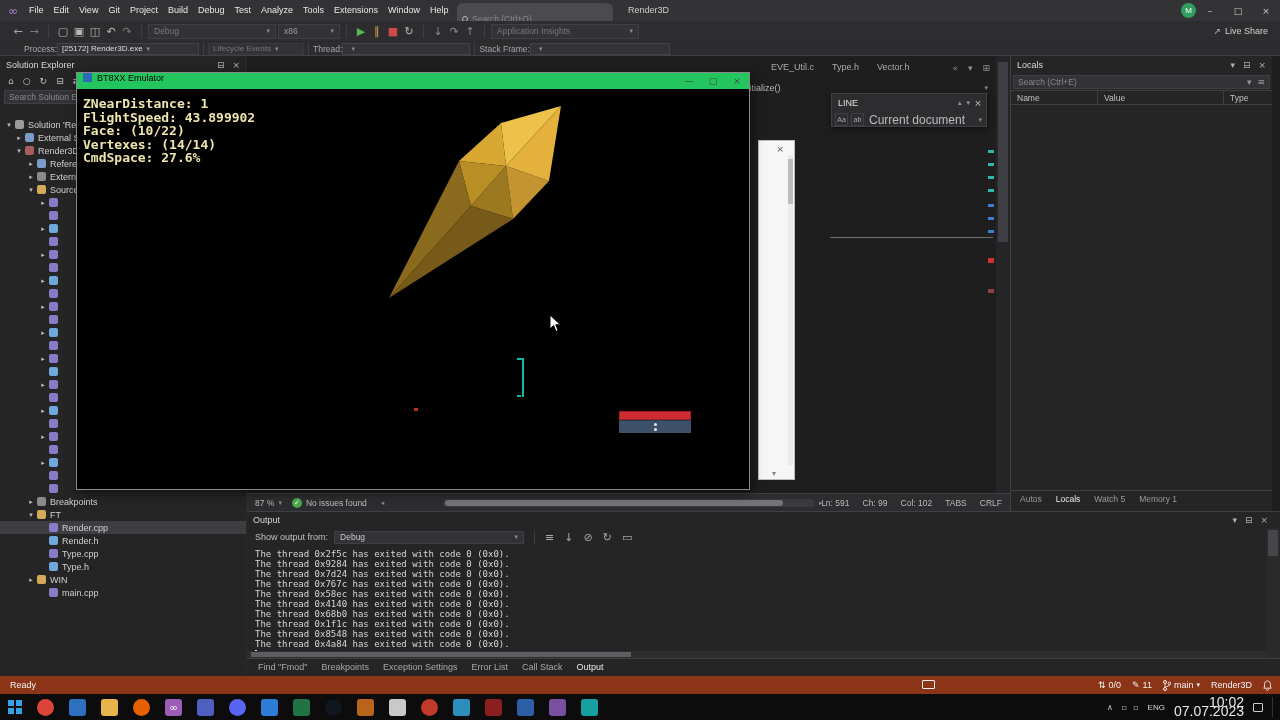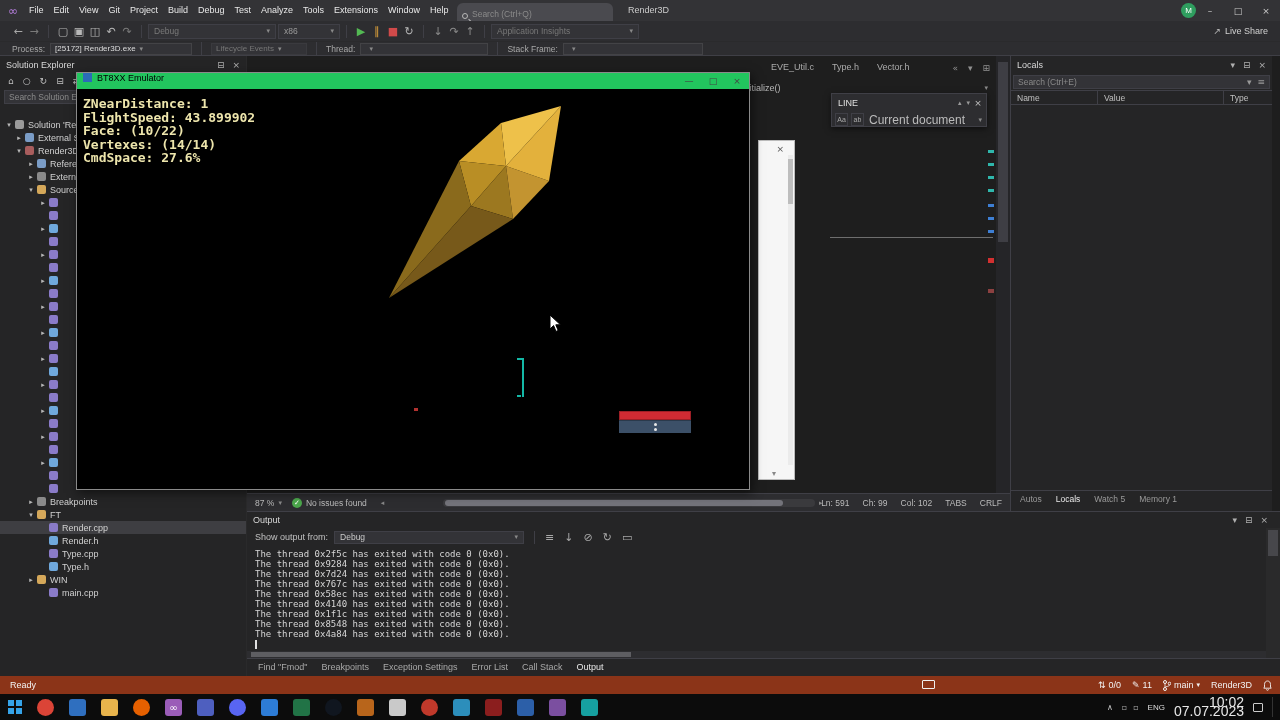--- a/index.html
+++ b/index.html
@@ -7,31 +7,31 @@
   body{position:relative;background:#1E1E1E;font-family:"Liberation Sans",sans-serif;font-size:9px;color:#CCC}
   .ab{position:absolute}
   .fx{display:flex;align-items:center}
   .g{font-family:"DejaVu Sans",sans-serif}
   input{outline:none;border:none;background:transparent;color:#E0E0E0;font-family:"Liberation Sans",sans-serif}
   input::placeholder{color:#8A8A8A}
   
   #titlebar{left:0;top:0;width:1280px;height:21px;background:#333336;z-index:80}
   .menu-item{padding:0 5px;line-height:21px;font-size:9px;color:#E8E8E8;cursor:default}
   .winbtn{width:28px;height:21px;display:flex;align-items:center;justify-content:center;color:#CCC;font-size:9px}
-  #tb-search{left:457px;top:3px;width:156px;height:15px;background:#4A4A4F;border-radius:6px;display:flex;align-items:flex-end;padding:16px 5px;gap:4px}
+  #tb-search{left:457px;top:3px;width:156px;height:15px;background:#4A4A4F;border-radius:6px;display:flex;align-items:center;padding:16px 5px;gap:4px}
   .mag{width:6px;height:6px;border:1px solid #B8B8B8;border-radius:50%;position:relative;flex:none}
   .mag::after{content:"";position:absolute;width:4px;height:1px;background:#B8B8B8;left:5px;top:6px;transform:rotate(45deg)}
   
   #toolbar1{left:0;top:21px;width:1280px;height:21px;background:#2D2D30;display:flex;align-items:center;padding-left:10px;gap:2px;z-index:80;border-bottom:1px solid #2A2A2C}
   .tbi16{width:16px;text-align:center;font-size:11px}
   .sep{width:1px;height:13px;background:#3F3F46;margin:0 4px;flex:none}
   .dd{background:#333337;border:1px solid #3F3F46;display:flex;align-items:center;height:15px;font-size:8.5px;color:#C8C8C8;padding:0 5px;flex:none}
   .dd .cv{flex:1;overflow:hidden;white-space:nowrap}
   .car{color:#8A8A8A;font-size:7px;margin-left:4px}
-  #toolbar2{left:0;top:42px;width:1280px;height:14px;background:#2D2D30;border-bottom:1px solid #3F3F46;display:flex;align-items:center;padding-left:12px;gap:5px;font-size:8.5px;color:#A8A8A8;z-index:80}
+  #toolbar2{left:0;top:42px;width:1280px;height:14px;background:#2D2D30;border-bottom:1px solid #3F3F46;display:flex;align-items:center;padding-left:24px;font-size:8.5px;color:#A8A8A8;z-index:80}
   .dd2{background:#333337;border:1px solid #434346;height:12px;display:flex;align-items:center;padding:0 4px;font-size:8px;color:#DDD}
   
   #sepanel{left:0;top:56px;width:247px;height:620px;background:#252526;border-right:1px solid #2A2A2B;z-index:1}
   .phdr{height:18px;display:flex;align-items:center;padding:0 6px;color:#D8D8D8;font-size:9px}
   .picon{color:#B0B0B0;font-size:9px;margin-left:8px}
   .setool{height:14px;display:flex;align-items:center;gap:9px;padding:0 8px;color:#C0C0C0;font-size:9px}
   .sesearch{margin:2px 4px;height:14px;background:#333337;border:1px solid #3F3F46;display:flex;align-items:center;padding:0 4px}
   .trow{height:13px;display:flex;align-items:center;font-size:9px;color:#D0D0D0;white-space:nowrap;overflow:hidden}
   .tarr{width:10px;font-size:7px;color:#B8B8B8;text-align:center;flex:none}
   .tico{width:9px;height:9px;border-radius:2px;margin:0 4px 0 1px;flex:none}
@@ -573,20 +573,21 @@
       </span>
   </div>
   <div style="padding:3px 0 0 8px">
 
   <div class="cline">The thread 0x2f5c has exited with code 0 (0x0).</div>
       <div class="cline">The thread 0x9284 has exited with code 0 (0x0).</div>
       <div class="cline">The thread 0x7d24 has exited with code 0 (0x0).</div>
       <div class="cline">The thread 0x767c has exited with code 0 (0x0).</div>
       <div class="cline">The thread 0x58ec has exited with code 0 (0x0).</div>
       <div class="cline">The thread 0x4140 has exited with code 0 (0x0).</div>
+      <div class="cline">The thread 0x68b0 has exited with code 0 (0x0).</div>
       <div class="cline">The thread 0x1f1c has exited with code 0 (0x0).</div>
       <div class="cline">The thread 0x8548 has exited with code 0 (0x0).</div>
       <div class="cline">The thread 0x4a84 has exited with code 0 (0x0).</div>
     </div>
   <div style="margin:1px 0 0 8px;width:2px;height:9px;background:#E0E0E0"></div>
   <div class="ab" style="left:0;right:14px;bottom:18px;height:7px;background:#2D2D30">
     <div style="margin-left:4px;margin-top:1px;width:380px;height:5px;background:#5E5E62"></div>
   </div>
   <div class="ab" style="right:0;top:16px;bottom:18px;width:14px;background:#2A2A2B">
     <div style="margin:2px;width:10px;height:26px;background:#47474B"></div>

